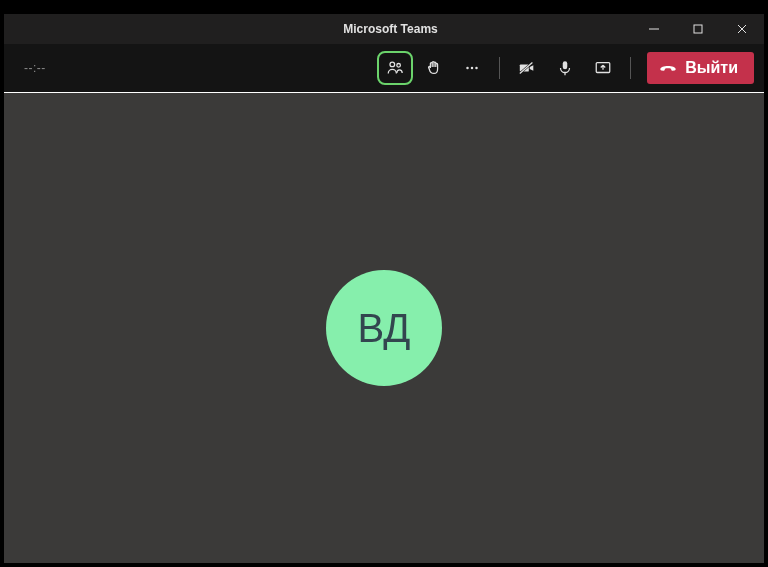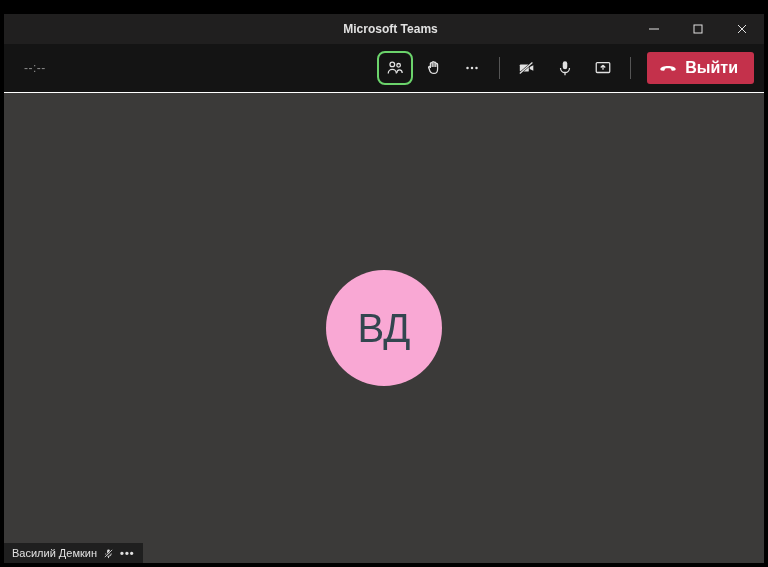--- a/index.html
+++ b/index.html
@@ -117,21 +117,21 @@
     background: #3b3a39;
     display: flex;
     align-items: center;
     justify-content: center;
     position: relative;
   }
   .avatar {
     width: 116px;
     height: 116px;
     border-radius: 50%;
-    background: #f9a8d4;
+    background: #86efac;
     display: flex;
     align-items: center;
     justify-content: center;
     color: #33464f;
     font-size: 40px;
     font-weight: 400;
   }
   
   .participant-tag {
     position: absolute;
@@ -238,26 +238,15 @@
     </div>
   </div>
 
   <div class="divider-line"></div>
 
   <div class="stage">
     <div class="avatar">
       <span>ВД</span>
     </div>
 
-    <div class="participant-tag">
-      <span>Василий Демкин</span>
-      <svg viewBox="0 0 12 12" fill="#e1e1e1">
-        <rect x="4.5" y="1.5" width="3" height="5.5" rx="1.5"></rect>
-        <path d="M3 6a3 3 0 006 0" fill="none" stroke="#e1e1e1" stroke-width="1"></path>
-        <line x1="6" y1="9" x2="6" y2="11" stroke="#e1e1e1" stroke-width="1"></line>
-        <line x1="2" y1="10" x2="10" y2="2" stroke="#1f1f1f" stroke-width="1.8"></line>
-        <line x1="2" y1="10" x2="10" y2="2" stroke="#e1e1e1" stroke-width="0.9"></line>
-      </svg>
-      <span class="dots">•••</span>
-    </div>
   </div>
 
 </div>
 
 </body></html>

